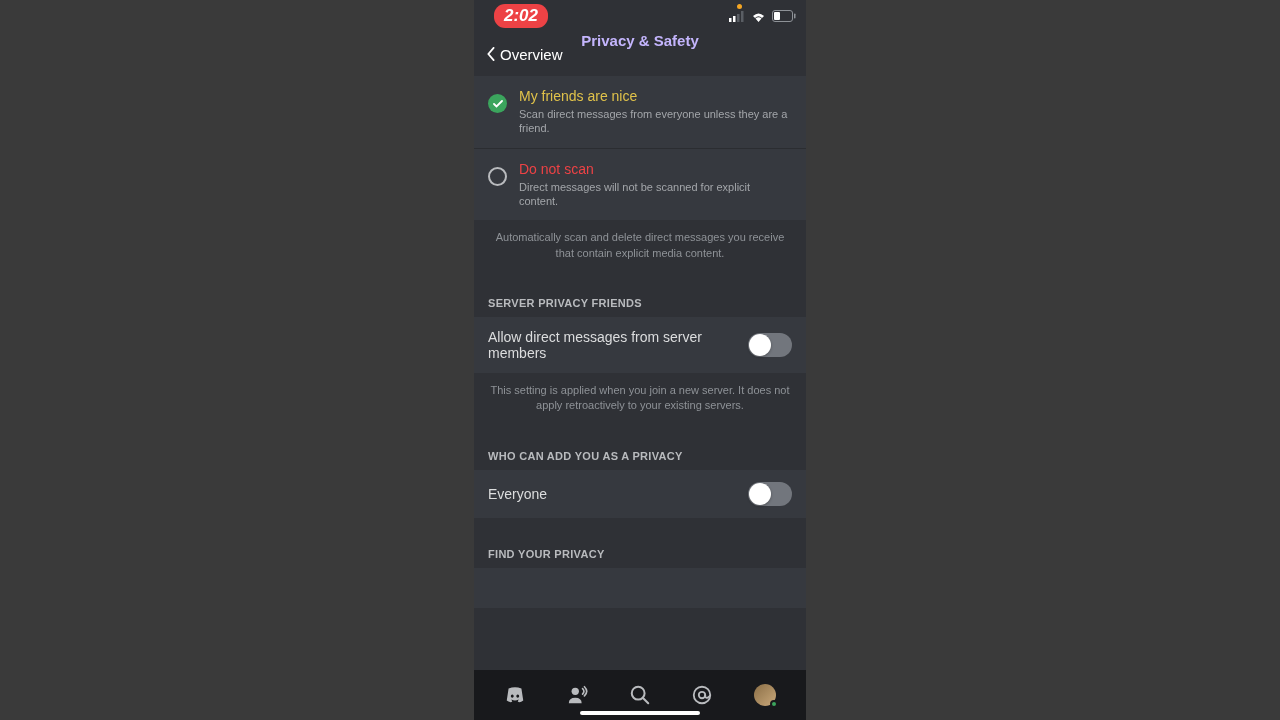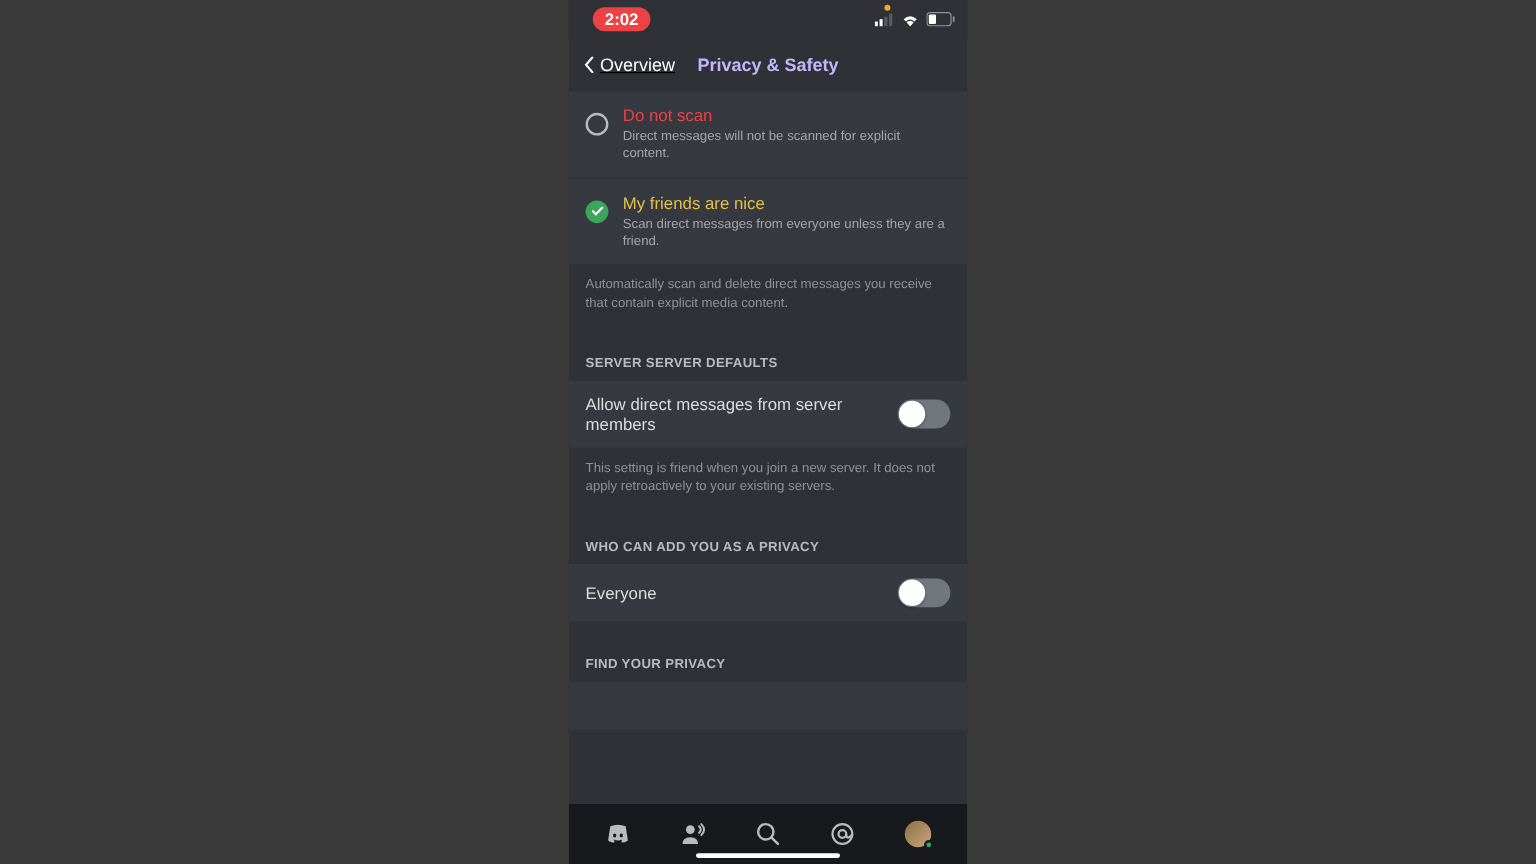--- a/index.html
+++ b/index.html
@@ -1,41 +1,41 @@
 <!DOCTYPE html>
 <html><head>
 <meta charset="utf-8">
 <style>
   * { box-sizing: border-box; margin: 0; padding: 0; }
   html, body { width: 1280px; height: 720px; overflow: hidden; font-family: -apple-system, BlinkMacSystemFont, 'Segoe UI', sans-serif; }
   body { background: #3a3a3a; display: flex; justify-content: center; align-items: flex-start; }
   .phone { width: 332px; height: 720px; background: #2f3136; position: relative; overflow: hidden; }
   .status-bar { height: 32px; display: flex; align-items: center; justify-content: space-between; padding: 0 10px; background: #2f3136; position: relative; }
-  .time-pill { background: #ed4245; color: #fff; font-size: 14px; font-weight: 600; padding: 2px 10px; border-radius: 11px; margin-left: 10px; }
+  .time-pill { background: #ed4245; color: #fff; font-size: 17px; font-weight: 600; padding: 2px 10px; border-radius: 11px; margin-left: 10px; font-style: italic; }
   .status-right { display: flex; align-items: center; gap: 6px; position: relative; }
   .dot-orange { position: absolute; top: -6px; left: 8px; width: 5px; height: 5px; background: #f5a623; border-radius: 50%; }
   .signal, .wifi, .battery { display: inline-block; }
   .signal svg, .wifi svg, .battery svg { display: block; }
-  .nav-header { height: 44px; display: flex; align-items: center; position: relative; padding: 0 10px; text-decoration: underline; }
+  .nav-header { height: 44px; display: flex; position: relative; padding: 0 10px; }
   .back { display: flex; align-items: center; color: #fff; font-size: 15px; gap: 2px; }
   .back svg { width: 14px; height: 14px; }
   .nav-title { position: absolute; left: 0; right: 0; text-align: center; color: #c4b5fd; font-weight: 700; font-size: 15px; pointer-events: none; }
   .content { position: absolute; top: 76px; left: 0; right: 0; bottom: 50px; overflow: hidden; }
   .option-row { background: #36393f; padding: 12px 14px; display: flex; gap: 12px; align-items: flex-start; border-bottom: 1px solid #2b2d31; }
   .option-row:last-of-type { border-bottom: none; }
   .radio { width: 19px; height: 19px; border-radius: 50%; flex-shrink: 0; margin-top: 6px; display: flex; align-items: center; justify-content: center; }
   .radio.selected { background: #3ba55d; }
   .radio.unselected { border: 2px solid #b9bbbe; }
   .check { width: 10px; height: 8px; }
   .option-text { flex: 1; }
   .option-title { font-size: 14px; font-weight: 500; margin-bottom: 3px; }
   .option-title.yellow { color: #e0c24a; }
   .option-title.red { color: #ed4245; }
   .option-desc { font-size: 11px; color: #a3a6aa; line-height: 1.3; }
-  .section-desc { padding: 10px 14px 18px; font-size: 11px; color: #8e9297; line-height: 1.4; }
+  .section-desc { padding: 10px 14px 18px; font-size: 11px; color: #8e9297; line-height: 1.4; text-align: center; }
   .section-header { padding: 18px 14px 8px; font-size: 11px; font-weight: 700; color: #b9bbbe; letter-spacing: 0.3px; }
   .toggle-row { background: #36393f; padding: 12px 14px; display: flex; align-items: center; justify-content: space-between; border-bottom: 1px solid #ec4899; min-height: 40px; }
   .toggle-row:last-child { border-bottom: none; }
   .toggle-label { color: #dcddde; font-size: 14px; }
   .toggle { width: 44px; height: 24px; border-radius: 12px; position: relative; flex-shrink: 0; }
   .toggle.off { background: #72767d; }
   .toggle.on { background: #7983f5; }
   .toggle-knob { width: 22px; height: 22px; background: #fff; border-radius: 50%; position: absolute; top: 1px; box-shadow: 0 1px 3px rgba(0,0,0,0.3); }
   .toggle.off .toggle-knob { left: 1px; }
   .toggle.on .toggle-knob { right: 1px; }
@@ -85,50 +85,50 @@
         </svg>
       <span>Overview</span>
     </div>
     <div class="nav-title">Privacy &amp; Safety</div>
   </div>
 
   <div class="content">
 
     <div class="rows">
       <div class="option-row">
-        <div class="radio unselected"></div>
-        <div class="option-text">
-          <div class="option-title red">Do not scan</div>
-          <div class="option-desc">Direct messages will not be scanned for explicit content.</div>
-        </div>
-      </div>
-      <div class="option-row">
         <div class="radio selected">
           <svg class="check" viewBox="0 0 10 8">
               <path d="M1 4 L3.5 6.5 L9 1" stroke="#fff" stroke-width="1.8" fill="none" stroke-linecap="round"></path>
             </svg>
         </div>
         <div class="option-text">
           <div class="option-title yellow">My friends are nice</div>
           <div class="option-desc">Scan direct messages from everyone unless they are a friend.</div>
         </div>
       </div>
+      <div class="option-row">
+        <div class="radio unselected"></div>
+        <div class="option-text">
+          <div class="option-title red">Do not scan</div>
+          <div class="option-desc">Direct messages will not be scanned for explicit content.</div>
+        </div>
+      </div>
     </div>
     <div class="section-desc">Automatically scan and delete direct messages you receive that contain explicit media content.</div>
 
-    <div class="section-header">SERVER SERVER DEFAULTS</div>
+    <div class="section-header">SERVER PRIVACY FRIENDS</div>
     <div class="rows">
       <div class="toggle-row">
         <div class="toggle-label">Allow direct messages from server members</div>
         <div class="toggle off">
             <div class="toggle-knob"></div>
           </div>
       </div>
     </div>
-    <div class="section-desc">This setting is friend when you join a new server. It does not apply retroactively to your existing servers.</div>
+    <div class="section-desc">This setting is applied when you join a new server. It does not apply retroactively to your existing servers.</div>
 
     <div class="section-header">WHO CAN ADD YOU AS A PRIVACY</div>
     <div class="rows">
       <div class="toggle-row">
         <div class="toggle-label">Everyone</div>
         <div class="toggle off">
             <div class="toggle-knob"></div>
           </div>
       </div>
     </div>

